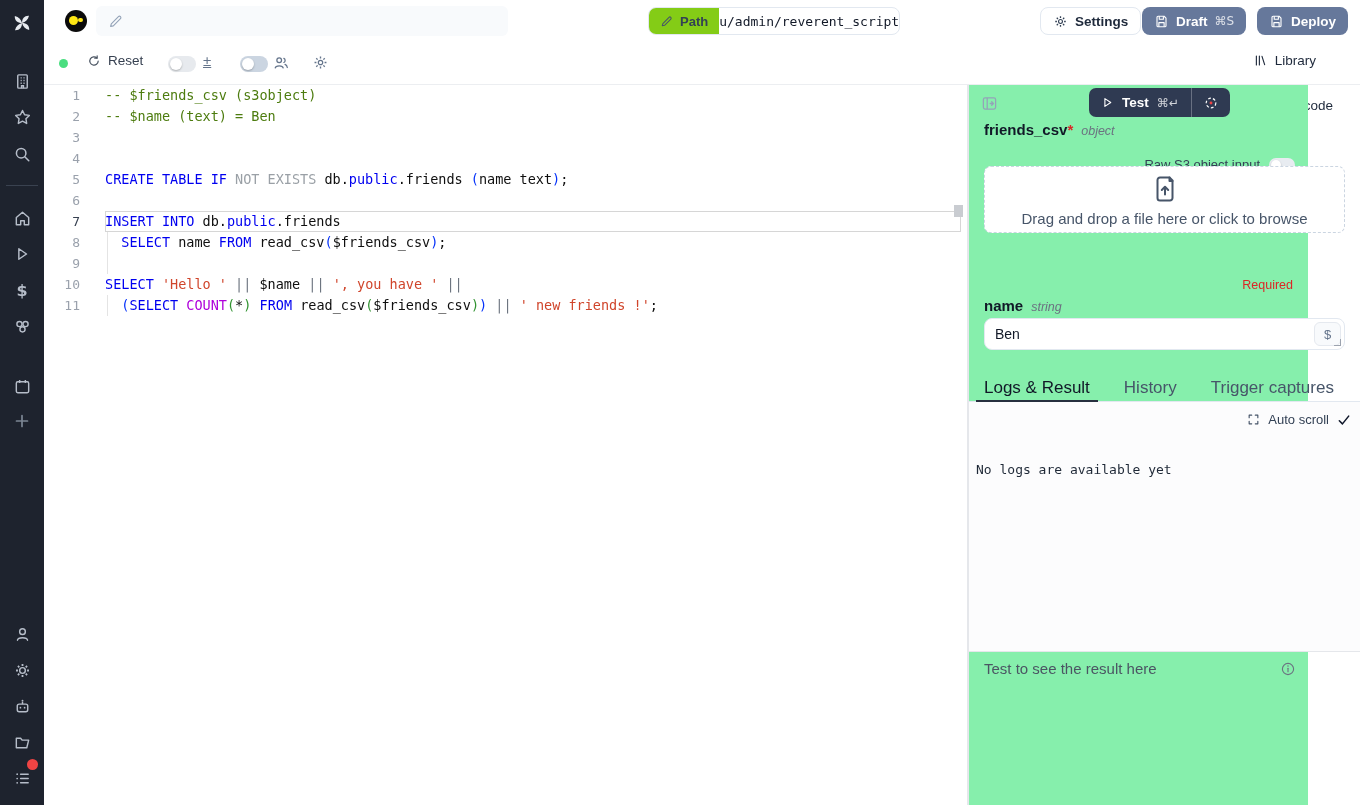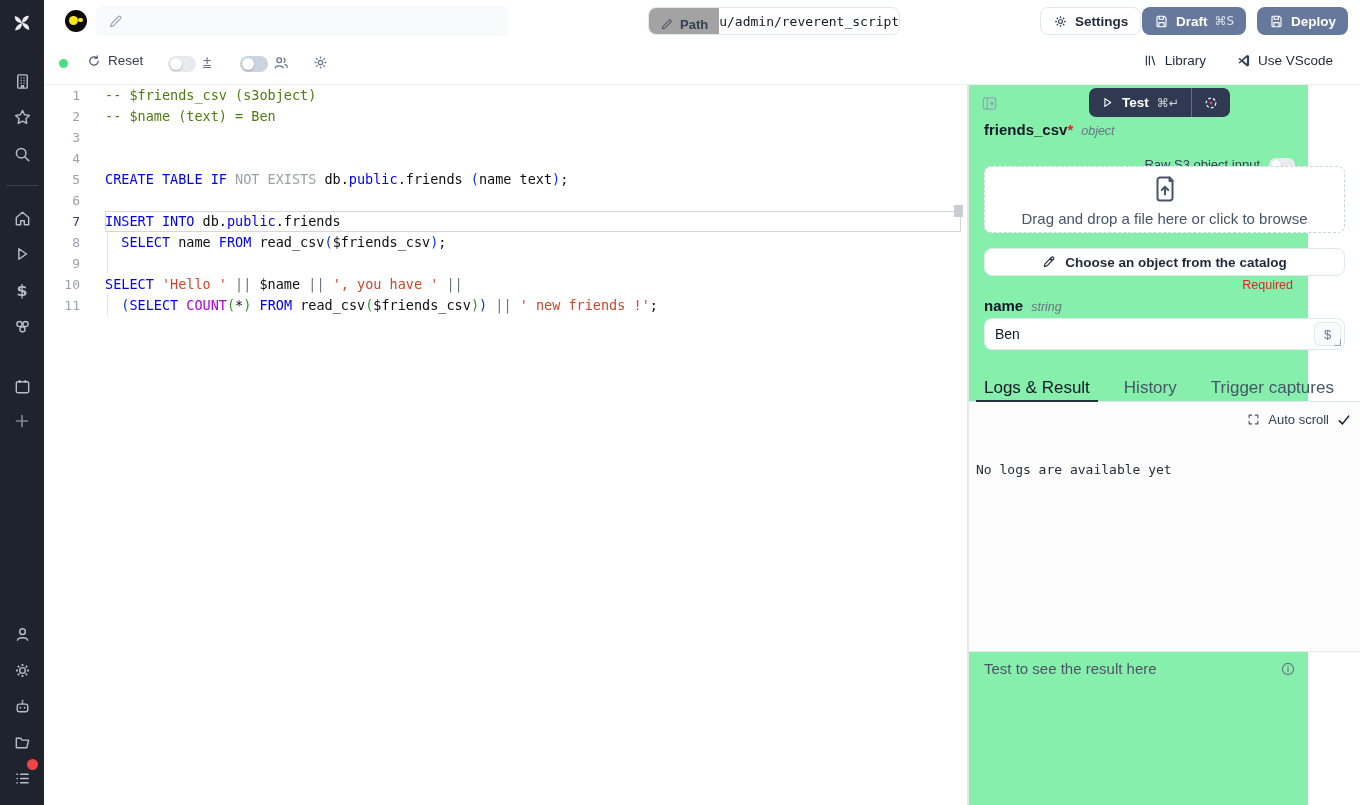--- a/index.html
+++ b/index.html
@@ -14,36 +14,36 @@
   .sb-badge { position:absolute; width:11px; height:11px; border-radius:50%; background:#ef4444; }
 
   
   #topbar { position:absolute; left:44px; top:0; width:1316px; height:42px; background:#fff; }
   .duck { position:absolute; left:21px; top:10px; width:22px; height:22px; border-radius:50%; background:#0b0b0b; }
   .duck::before { content:""; position:absolute; left:4px; top:6px; width:9px; height:9px; border-radius:50%; background:#ffe713; }
   .duck::after { content:""; position:absolute; left:13px; top:8px; width:5px; height:4px; border-radius:2px; background:#ffe713; }
   .titlebox { position:absolute; left:52px; top:6px; width:412px; height:30px; background:#f8fafc; border-radius:6px; display:flex; align-items:center; padding:0 12px; }
   .titlebox .t { font-size:15px; font-weight:600; color:#1f2937; flex:1; }
   .pathgroup { position:absolute; left:604px; top:7px; height:28px; display:flex; align-items:stretch; border:1px solid #e2e8f0; border-radius:8px; overflow:hidden; background:#fff; }
-  .pathgroup .seg1 { display:flex; align-items:center; gap:7px; background:#a3a3a3; padding:16px 11px; font-size:13px; font-weight:600; color:#334155; }
+  .pathgroup .seg1 { display:flex; align-items:center; gap:7px; background:#84cc16; padding:10px 11px; font-size:13px; font-weight:600; color:#334155; }
   .pathgroup .seg2 { display:flex; align-items:center; padding:0 0; font-family:"DejaVu Sans Mono", monospace; font-size:13px; color:#111827; }
   .btn { display:flex; align-items:center; gap:7px; height:28px; border-radius:8px; font-size:13.5px; font-weight:600; padding:0 12px; cursor:pointer; }
   .btn.white { background:#fff; border:1px solid #e2e8f0; color:#1e293b; }
   .btn.slate { border:none; color:#fff; }
   .kbd { font-family:"DejaVu Sans", sans-serif; font-size:12px; opacity:.78; font-weight:500; }
 
   
   #toolbar { position:absolute; left:44px; top:42px; width:1316px; height:43px; background:#fff; border-bottom:1px solid #eceef1; }
   .dot { position:absolute; left:15px; top:17px; width:9px; height:9px; border-radius:50%; }
   .tb-reset { position:absolute; left:43px; top:11px; display:flex; align-items:center; gap:7px; font-size:13.5px; color:#374151; cursor:pointer; }
   .toggle { position:absolute; top:14px; width:28px; height:16px; border-radius:999px; cursor:pointer; }
   .toggle .knob { position:absolute; left:2px; top:2px; width:12px; height:12px; border-radius:50%; background:#fff; box-shadow:0 1px 2px rgba(0,0,0,.25); }
   .pm { position:absolute; left:159px; top:10px; font-size:15px; color:#64748b; text-decoration:underline; cursor:pointer; }
   .tb-icon { position:absolute; top:12px; color:#64748b; cursor:pointer; }
-  .tb-right { position:absolute; right:27px; top:11px; display:flex; align-items:center; gap:30px; }
+  .tb-right { position:absolute; right:27px; top:11px; display:flex; align-items:center; gap:30px;flex-direction:column; }
   .tb-right .item { display:flex; align-items:center; gap:7px; font-size:13.5px; font-weight:500; color:#1e293b; cursor:pointer; }
 
   
   #editor { position:absolute; left:44px; top:85px; width:923px; height:720px; background:#fff; overflow:hidden; }
   .line { display:flex; height:21px; line-height:21px; font-family:"DejaVu Sans Mono", monospace; font-size:13.5px; position:relative; }
   .ln { width:61px; padding-right:25px; text-align:right; color:#9aa1ac; flex:none; font-size:13px; }
   .lc { position:relative; white-space:pre; color:#0f0f0f; }
   .line.guide .lc::before { content:""; position:absolute; left:2px; top:0; bottom:0; width:1px; background:#e4e4e4; }
   .line.current::after { content:""; position:absolute; left:61px; right:6px; top:0; bottom:0; border:1px solid #d6d6d6; pointer-events:none; }
   .line.current .ln { color:#374151; }
@@ -384,29 +384,20 @@
     <span>
       <svg width="32" height="32" viewBox="0 0 32 32" fill="none" stroke="#475569" stroke-width="2" stroke-linejoin="round" stroke-linecap="round">
         <path d="M20.5 4.5H11a2.5 2.5 0 0 0-2.5 2.5v18A2.5 2.5 0 0 0 11 27.5h10a2.5 2.5 0 0 0 2.5-2.5V7.5z"></path>
         <path d="M20.5 4.5V8h3"></path>
         <path d="M16 21.5v-7.5M12.8 17l3.2-3.2 3.2 3.2"></path>
       </svg>
     </span>
     <span class="txt">Drag and drop a file here or click to browse</span>
   </div>
 
-  <div class="catalogbtn">
-    <span>
-      <svg width="15" height="15" viewBox="0 0 20 20" fill="none" stroke="#1e293b" stroke-width="1.5" stroke-linejoin="round" stroke-linecap="round">
-        <path d="M12.6 2.9a2 2 0 0 1 2.8 2.8l-1.3 1.3-2.8-2.8z"></path>
-        <path d="M10.4 5.1l2.8 2.8-6.2 6.2c-.6.6-1.5.8-2.3.5l-1 1-.8-.8 1-1c-.3-.8-.1-1.7.5-2.3z"></path>
-      </svg>
-    </span>
-    <span>Choose an object from the catalog</span>
-  </div>
 
   <div class="required" style="color:#dc2626">Required</div>
 
   <div class="fieldrow" style="top:212px">
     <span class="fname">name</span>
     <span class="ftype">string</span>
   </div>
 
   <div class="nameinput">
     <input type="text" value="Ben" style="">

